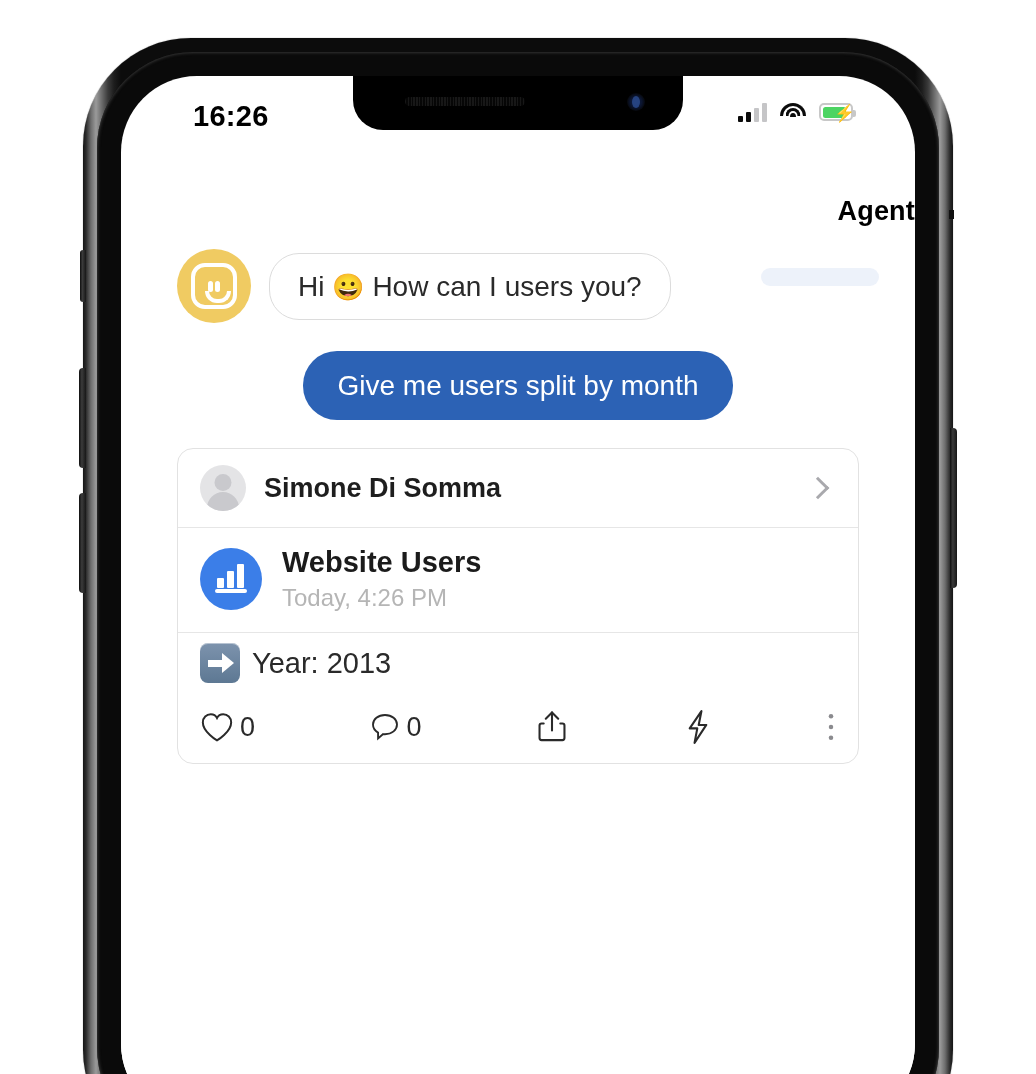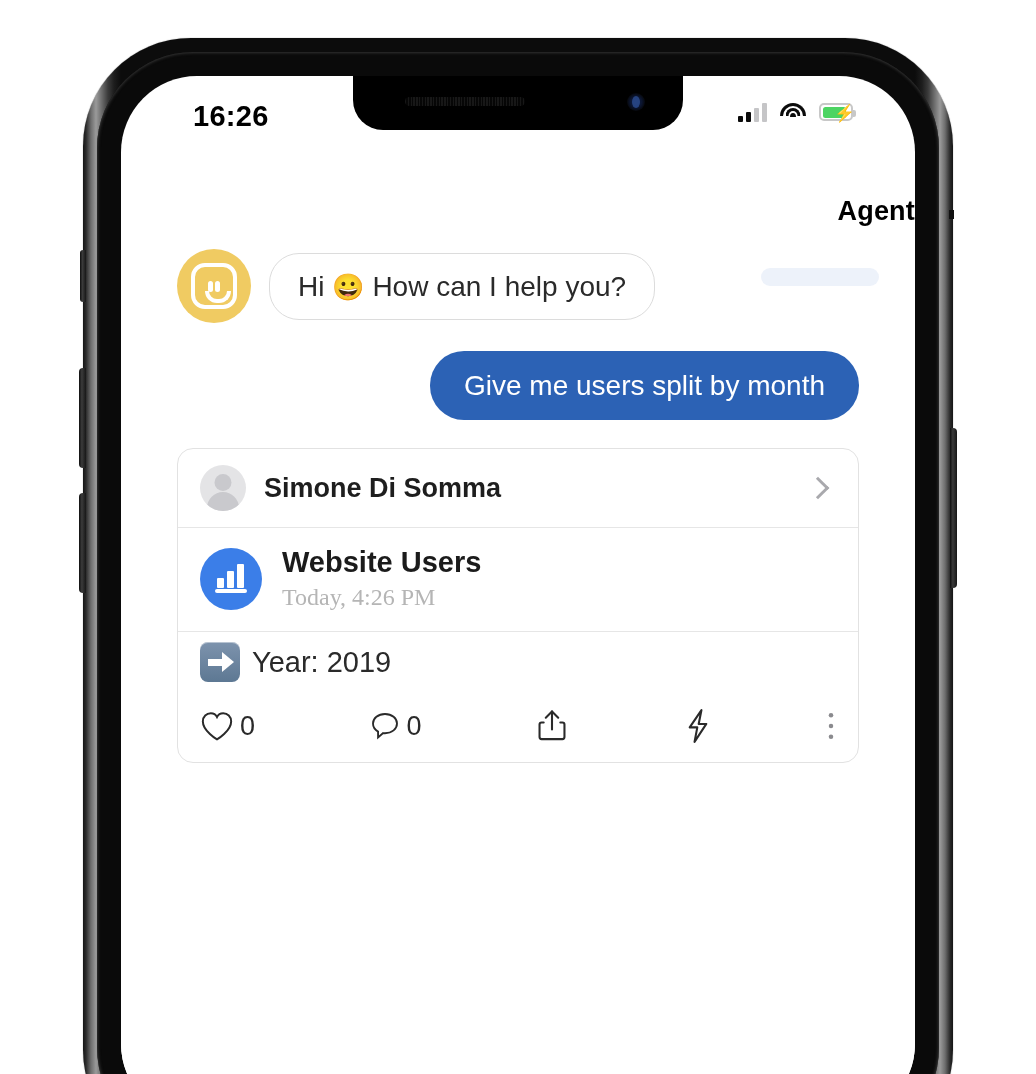--- a/index.html
+++ b/index.html
@@ -111,21 +111,21 @@
   .avatar-agent .eye.l{ left:13px; }
   .avatar-agent .eye.r{ right:13px; }
   .avatar-agent .smile{ position:absolute; left:10px; top:24px; width:26px; height:12px;
                         border:4px solid #fff; border-top:none;
                         border-radius:0 0 16px 16px; }
 
   .bubble-in{ background:#fff; border:1px solid #dcdcdc; border-radius:30px;
               padding:15px 28px; font-size:28px; color:#2a2a2a; line-height:1.25; }
   .emoji{ font-size:26px; }
 
-  #user-row{ margin-top:28px; justify-content:flex-end; }
+  #user-row{ margin-top:28px; justify-content:center; }
   .bubble-out{ background:#2c62b5; color:#fff; border-radius:34px;
                padding:17px 34px; font-size:28px; line-height:1.25; }
 
   
   #card{ margin:28px 56px 0 56px; background:#fff; border:1px solid #e2e2e2;
          border-radius:16px; overflow:hidden; }
 
   #card-user{ display:flex; align-items:center; gap:18px; padding:16px 22px;
               border-bottom:1px solid #e6e6e6; }
   .avatar-person{ width:46px; height:46px; border-radius:50%; background:#e4e4e6;
@@ -142,21 +142,21 @@
               border-bottom:1px solid #e6e6e6; }
   .chart-icon{ width:62px; height:62px; border-radius:50%; background:#3b7ee8;
                position:relative; flex:0 0 auto; }
   .chart-icon .b{ position:absolute; bottom:22px; width:7px; background:#fff; border-radius:1px; }
   .chart-icon .b1{ left:17px; height:10px; }
   .chart-icon .b2{ left:27px; height:17px; }
   .chart-icon .b3{ left:37px; height:24px; }
   .chart-icon .base{ position:absolute; left:15px; bottom:17px; width:32px; height:4px;
                      background:#fff; border-radius:2px; }
   #card-title{ font-size:29px; font-weight:bold; color:#1b1b1b; line-height:1.15; }
-  #card-sub{ font-size:24px; color:#b5b5b5; margin-top:5px;font-family:Liberation Serif, serif; }
+  #card-sub{ font-size:24px; color:#b5b5b5; margin-top:5px; }
 
   #table{ padding:14px 22px 6px 22px; }
   .trow{ display:flex; justify-content:space-between; align-items:baseline; }
   .thead{ font-size:25px; color:#4a4a4a; letter-spacing:.4px; padding:6px 0 10px 0; }
   .tcell{ font-size:29px; color:#9a9aa0; padding:8px 0; }
 
   #year-row{ display:flex; align-items:center; gap:12px; padding:10px 22px 12px 22px; }
   .arrow-emoji{ width:40px; height:40px; border-radius:8px;
                 background:linear-gradient(180deg,#7d93ad,#5d7893);
                 position:relative; flex:0 0 auto;
@@ -222,21 +222,21 @@
 
           <div class="row" id="agent-row">
             <div class="avatar-agent">
               <div class="face">
                 <div class="eye l"></div>
                 <div class="eye r"></div>
                 <div class="smile"></div>
               </div>
             </div>
             <div class="bubble-in">
-              <span>Hi </span><span class="emoji">😀</span><span> How can I help you?</span>
+              <span>Hi </span><span class="emoji">😀</span><span> How can I users you?</span>
             </div>
           </div>
 
           <div class="row" id="user-row">
             <div class="bubble-out">Give me users split by month</div>
           </div>
 
           <div id="card">
 
             <div id="card-user">
@@ -260,21 +260,21 @@
                 <div id="card-sub">Today, 4:26 PM</div>
               </div>
             </div>
 
 
             <div id="year-row">
               <div class="arrow-emoji">
                 <div class="shaft"></div>
                   <div class="head"></div>
               </div>
-              <div id="year-text">Year: 2019</div>
+              <div id="year-text">Year: 2013</div>
             </div>
 
             <div id="actions">
               <div class="act">
                 <span>
                   <svg width="34" height="32" viewBox="0 0 24 22" fill="none" stroke="#2a2a2a" stroke-width="1.4">
                     <path d="M12 20.5C12 20.5 2 14.5 2 7.8 2 4.3 4.6 2 7.6 2 9.7 2 11.3 3.2 12 4.6 12.7 3.2 14.3 2 16.4 2 19.4 2 22 4.3 22 7.8 22 14.5 12 20.5 12 20.5z"></path>
                   </svg>
                 </span>
                 <span class="cnt">0</span>

